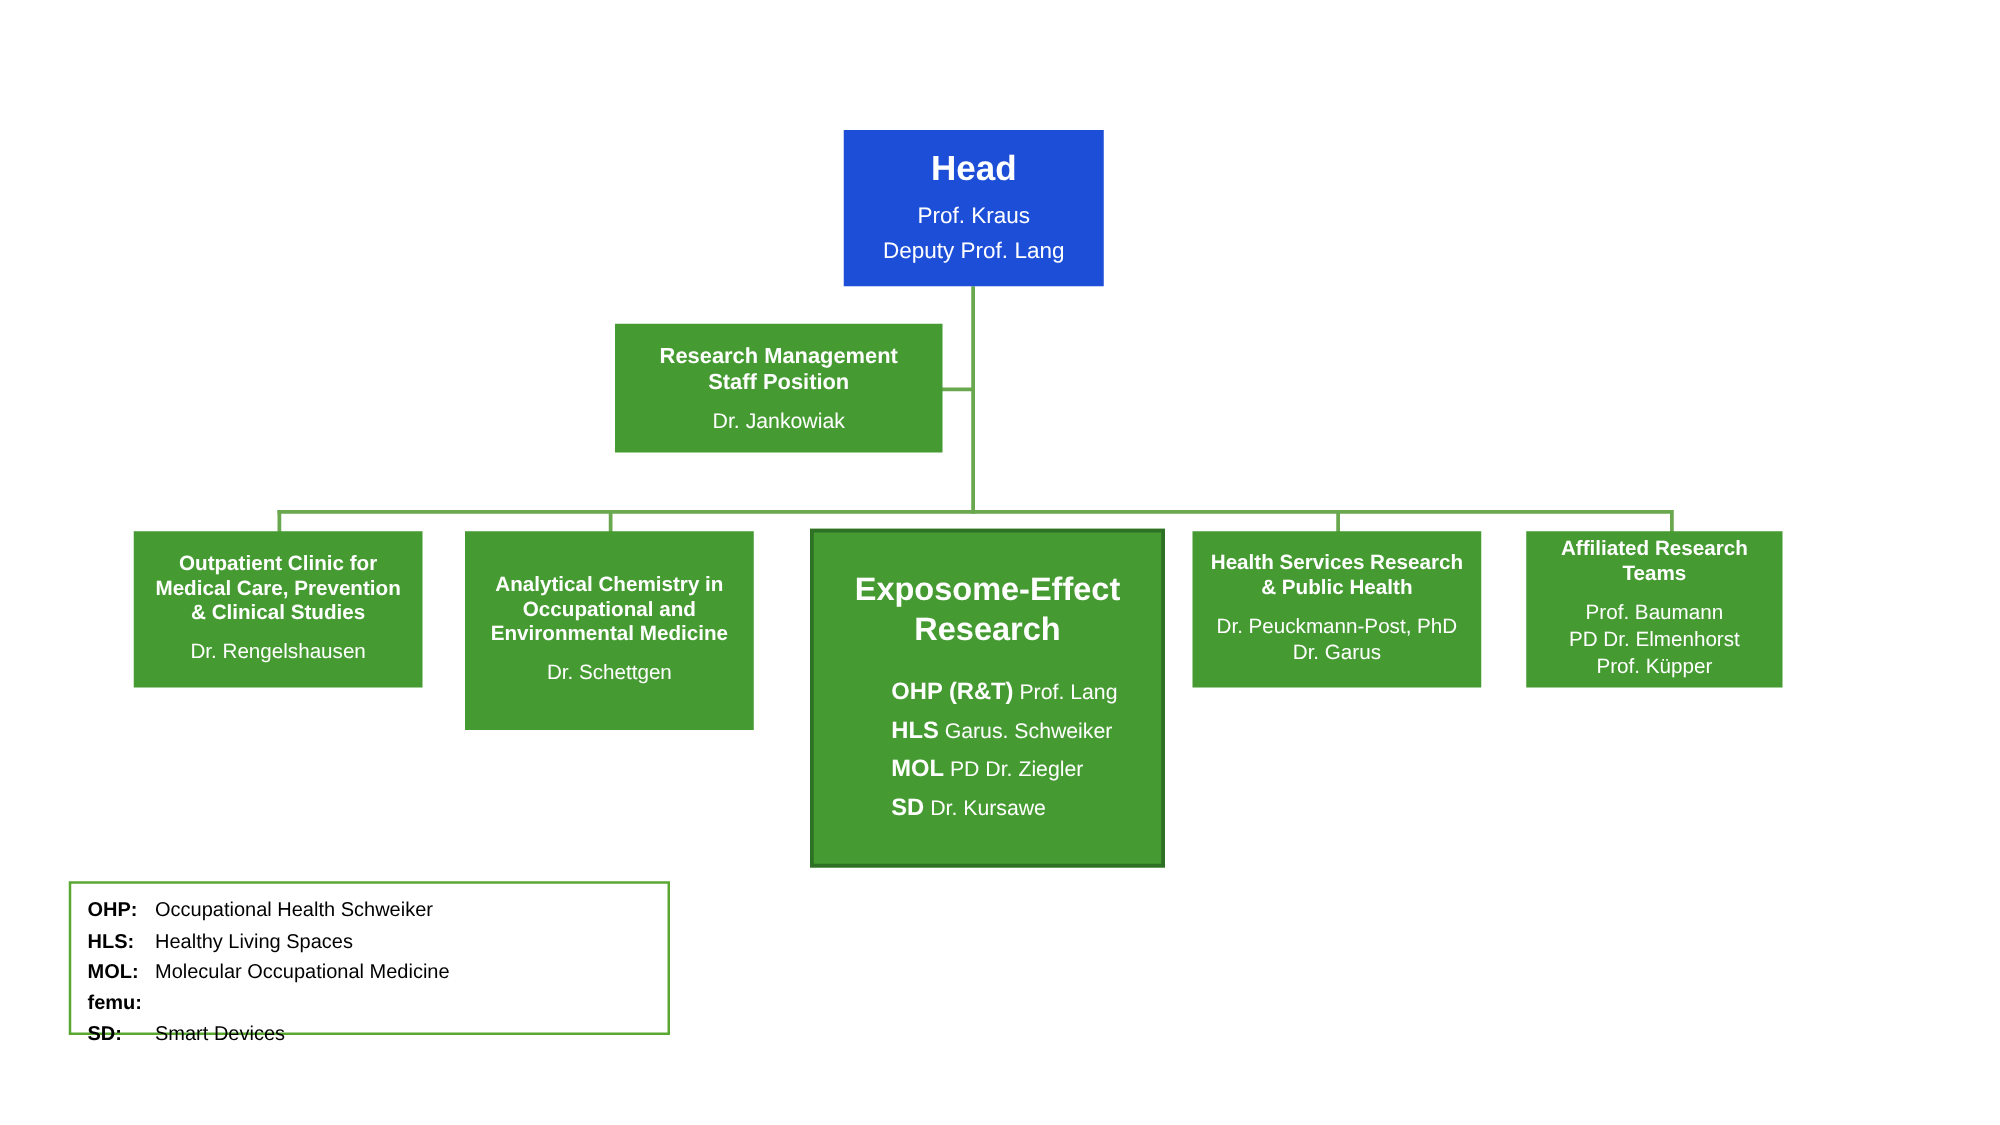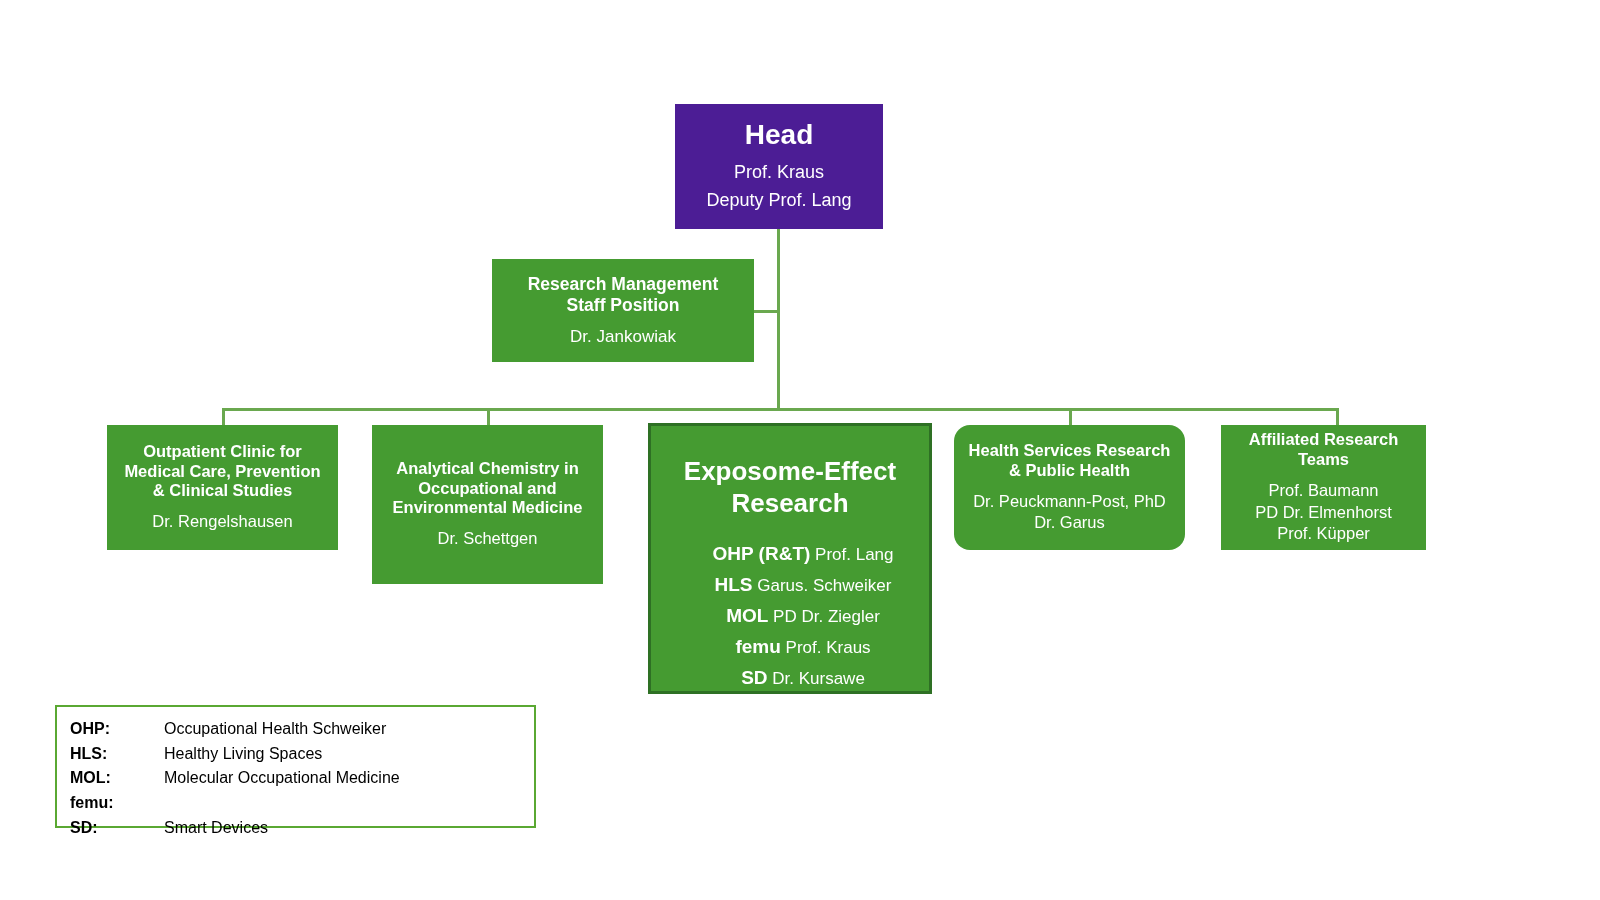--- a/index.html
+++ b/index.html
@@ -48,21 +48,21 @@
     font-weight: bold;
     white-space: pre-line;
   }
   .node .node-people {
     font-weight: normal;
     white-space: pre-line;
   }
 
   
   .node-head {
-    background: #4c1d95;
+    background: #1d4ed8;
   }
   .node-head .node-title {
     font-size: 28px;
     margin-bottom: 8px;
   }
   .node-head .node-people {
     font-size: 18px;
     line-height: 1.55;
   }
 
@@ -98,21 +98,22 @@
     padding-top: 30px;
   }
   .node-central .node-title {
     font-size: 26px;
     line-height: 1.22;
     margin-bottom: 20px;
   }
   .group-list {
     align-self: stretch;
     padding-left: 26px;
-    text-align: center;
+    text-align: left;
+    margin-left: 36px;
   }
   .group-row {
     font-size: 17px;
     line-height: 1.63;
     white-space: nowrap;
   }
   .group-abbr {
     font-weight: bold;
     font-size: 19px;
   }
@@ -128,21 +129,20 @@
     border: 2px solid #5aa832;
     padding: 10px 14px 10px 13px;
   }
   .legend-row {
     display: flex;
     align-items: baseline;
     font-size: 16px;
     line-height: 1.545;
     color: #000000;
     white-space: nowrap;
-    gap: 40px;
   }
   .legend-key {
     font-weight: bold;
     width: 54px;
     flex: 0 0 54px;
   }
   .legend-val { font-weight: normal; }
 </style>
 </head>
 <body>
@@ -177,21 +177,21 @@
     <div class="node-people">Dr. Rengelshausen</div>
   </div>
 
   <div class="node node-unit" style="left:372px; top:425px; width:231px; height:159px;">
     <div class="node-title">Analytical Chemistry in
 Occupational and
 Environmental Medicine</div>
     <div class="node-people">Dr. Schettgen</div>
   </div>
 
-  <div class="node node-unit node-overflow" style="left:954px; top:425px; width:231px; height:125px;border-radius:16px;">
+  <div class="node node-unit node-overflow" style="left:954px; top:425px; width:231px; height:125px;">
     <div class="node-title">Health Services Research
 &amp; Public Health</div>
     <div class="node-people">Dr. Peuckmann-Post, PhD
 Dr. Garus</div>
   </div>
 
   <div class="node node-unit" style="left:1221px; top:425px; width:205px; height:125px;">
     <div class="node-title">Affiliated Research
 Teams</div>
     <div class="node-people">Prof. Baumann
@@ -209,24 +209,20 @@
       </div>
       <div class="group-row">
         <span class="group-abbr">HLS</span>
         <span class="group-person">Garus. Schweiker</span>
       </div>
       <div class="group-row">
         <span class="group-abbr">MOL</span>
         <span class="group-person">PD Dr. Ziegler</span>
       </div>
       <div class="group-row">
-        <span class="group-abbr">femu</span>
-        <span class="group-person">Prof. Kraus</span>
-      </div>
-      <div class="group-row">
         <span class="group-abbr">SD</span>
         <span class="group-person">Dr. Kursawe</span>
       </div>
     </div>
   </div>
 
   <div class="legend" style="left:55px; top:705px; width:481px; height:123px;">
     <div class="legend-row">
       <span class="legend-key">OHP:</span>
       <span class="legend-val">Occupational Health Schweiker</span>

